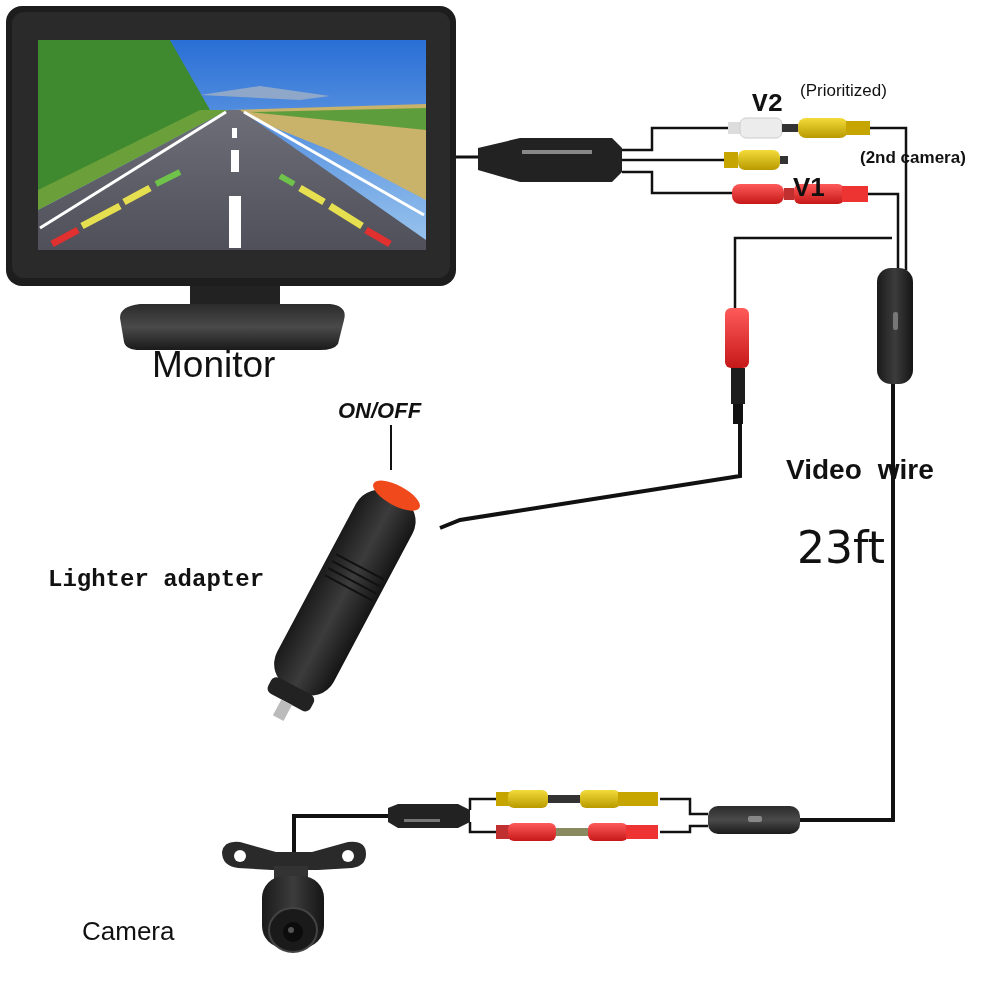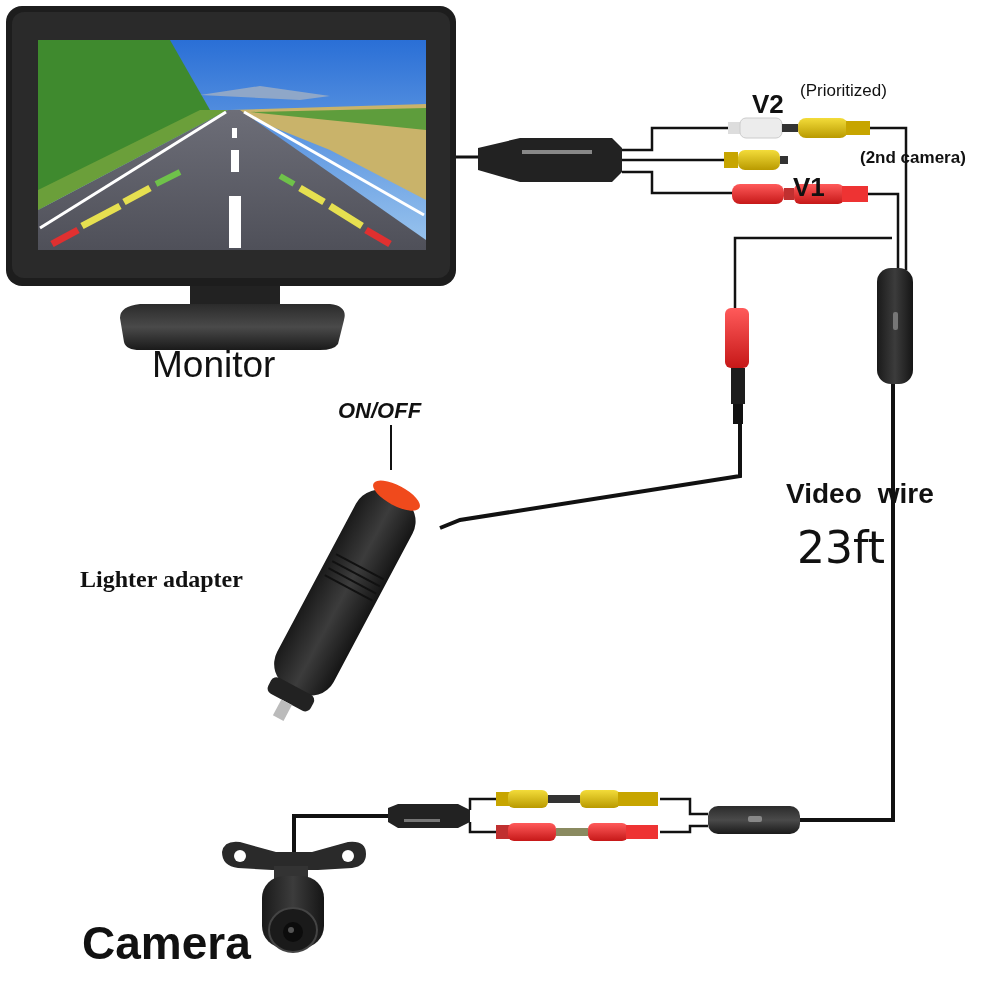--- a/index.html
+++ b/index.html
@@ -1,28 +1,28 @@
 <!DOCTYPE html>
 <html><head>
 <meta charset="utf-8">
 <style>
   html,body{margin:0;padding:0;background:#fff;}
   body{width:1000px;height:1000px;position:relative;overflow:hidden;font-family:"Liberation Sans",sans-serif;}
   svg.stage{position:absolute;left:0;top:0;}
   .lbl{position:absolute;color:#111;white-space:nowrap;}
   .lbl-monitor{left:152px;top:344px;font-size:37px;font-weight:normal;}
   .lbl-onoff{left:338px;top:398px;font-size:22px;font-weight:bold;font-style:italic;}
-  .lbl-lighter{left:48px;top:566px;font-size:24px;font-weight:bold;font-family:Liberation Serif, serif;margin-left:32px;}
-  .lbl-v2{left:752px;top:89px;font-size:26px;font-weight:bold;}
+  .lbl-lighter{left:48px;top:566px;font-size:24px;font-weight:bold;font-family:Liberation Mono, monospace;}
+  .lbl-v2{left:752px;top:89px;font-size:26px;font-weight:bold;font-family:Liberation Mono, monospace;}
   .lbl-prior{left:800px;top:81px;font-size:17px;}
   .lbl-v1{left:793px;top:143px;font-size:26px;font-weight:bold;margin-top:29px;}
   .lbl-2nd{left:860px;top:148px;font-size:17px;font-weight:bold;}
-  .lbl-video{left:786px;top:478px;font-size:28px;font-weight:bold;}
+  .lbl-video{left:786px;top:454px;font-size:28px;font-weight:bold;}
   .lbl-len{left:797px;top:522px;font-size:44px;font-family:"DejaVu Sans",sans-serif;}
-  .lbl-camera{left:82px;top:916px;font-size:46px;font-weight:bold;}
+  .lbl-camera{left:82px;top:916px;font-size:26px;font-weight:normal;}
   .gap{display:inline-block;width:16px;}
 </style>
 </head>
 <body>
 
 <svg class="stage" width="1000" height="1000" viewBox="0 0 1000 1000">
   <defs>
     <linearGradient id="sky" x1="0" y1="0" x2="0" y2="1">
       <stop offset="0" stop-color="#2a6fd6"></stop>
         <stop offset="1" stop-color="#9cc6ee"></stop>

